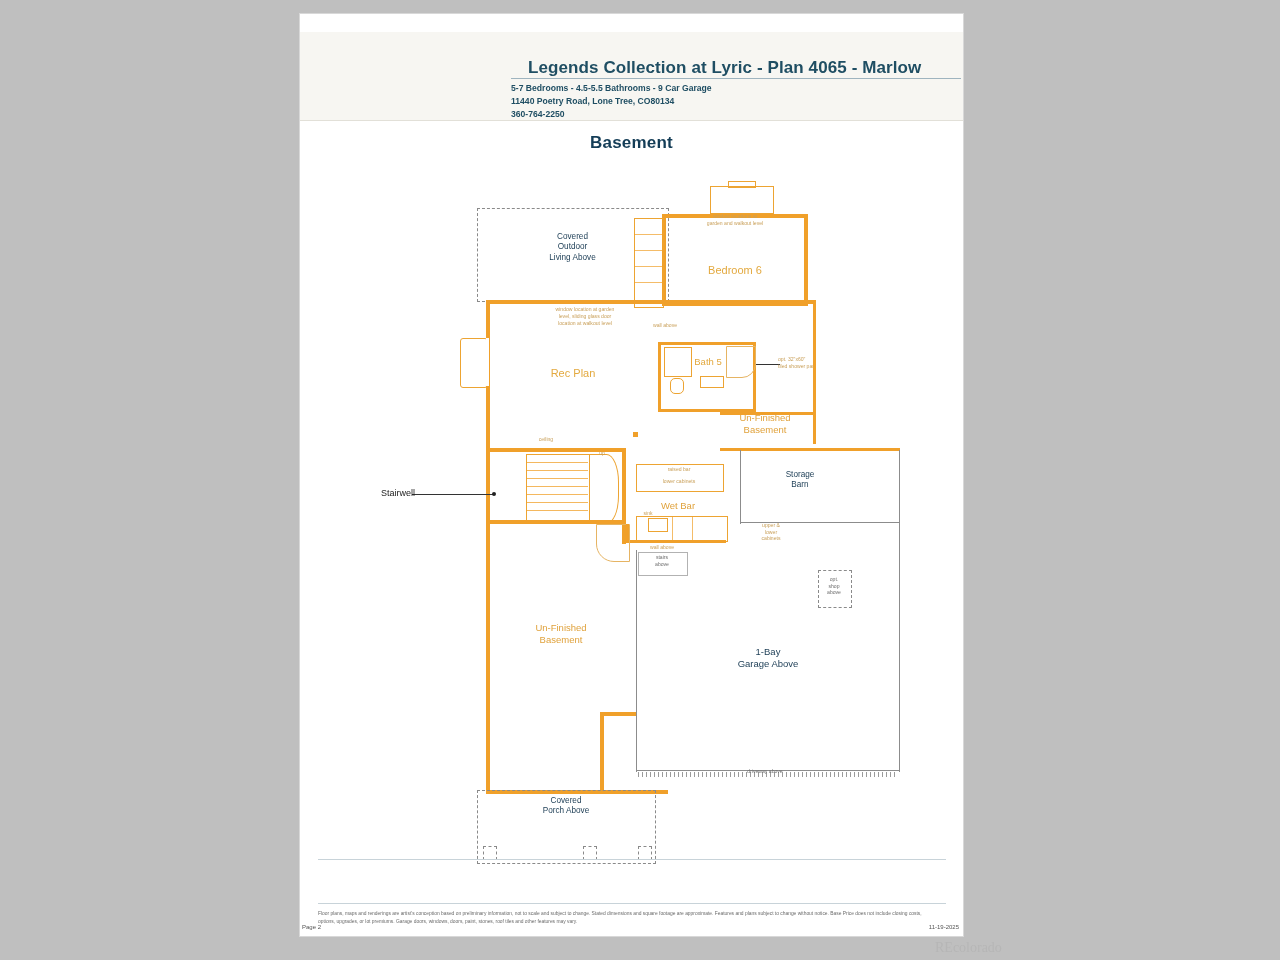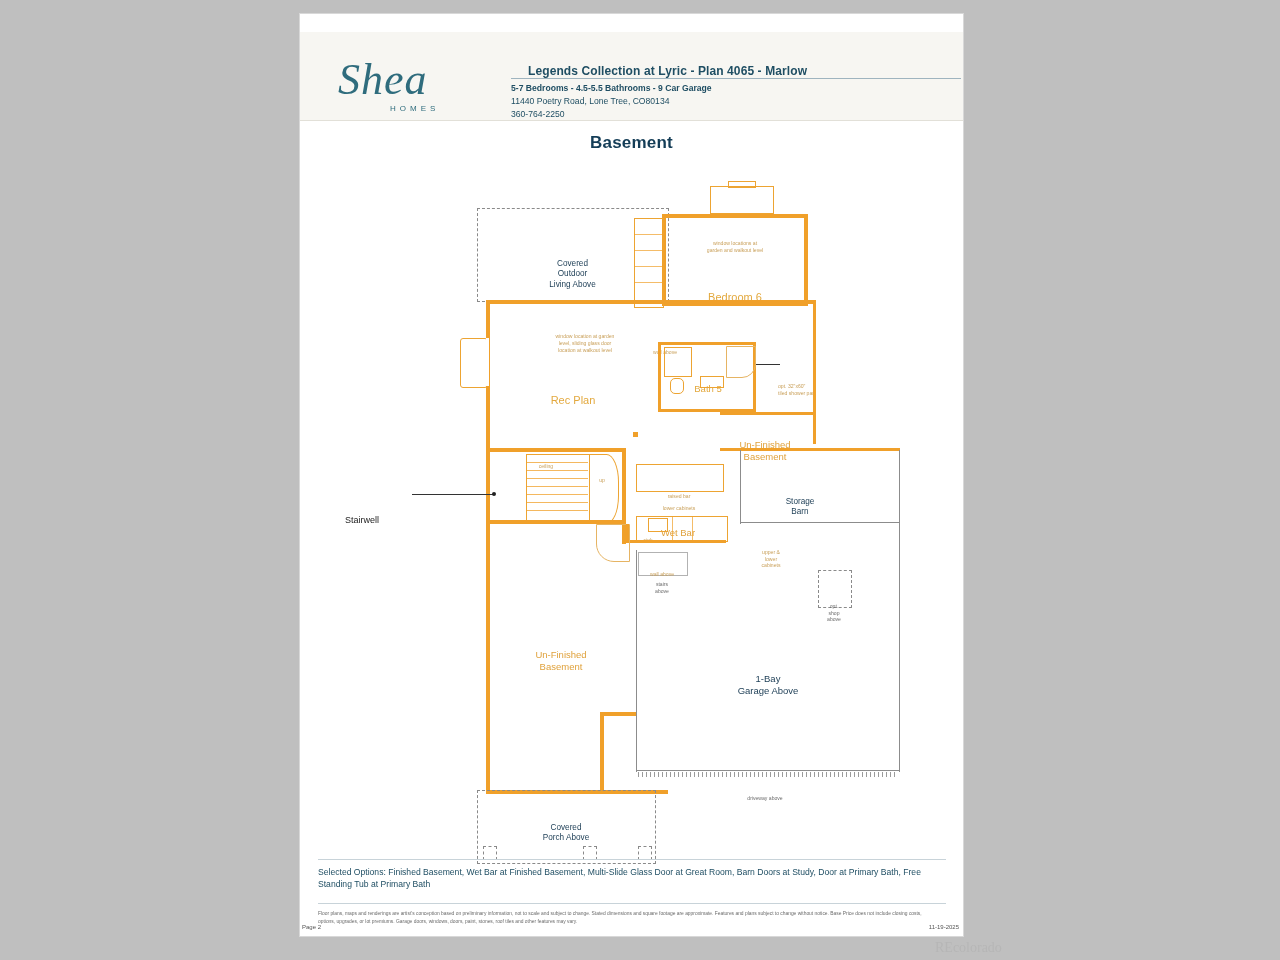--- a/index.html
+++ b/index.html
@@ -3,32 +3,32 @@
 <meta charset="utf-8">
 <style>
   html,body{margin:0;padding:0;background:#bfbfbf;}
   body{width:1280px;height:960px;font-family:"Liberation Sans",sans-serif;overflow:hidden;}
   .page{position:absolute;left:300px;top:14px;width:663px;height:922px;background:#ffffff;box-shadow:0 0 0 1px #d8d8d8;}
   
   .header{position:absolute;left:0;top:18px;width:663px;height:88px;background:#f7f6f2;}
   .logo{position:absolute;left:30px;top:22px;width:150px;height:62px;}
   .logo-script{position:absolute;left:8px;top:0;font-family:"Liberation Serif",serif;font-style:italic;font-size:44px;color:#2f6c7d;letter-spacing:1px;}
   .logo-sub{position:absolute;left:60px;top:50px;font-size:8px;letter-spacing:4px;color:#2f6c7d;}
-  .htitle{position:absolute;left:211px;top:32px;font-size:12px;font-weight:bold;color:#1f4e63;letter-spacing:.1px;padding-left:17px;}
+  .htitle{position:absolute;left:211px;top:26px;font-size:17px;font-weight:bold;color:#1f4e63;letter-spacing:.1px;padding-left:17px;}
   .hrule{position:absolute;left:211px;top:46px;width:450px;height:1px;background:#9fb4bf;}
-  .hline{position:absolute;left:211px;font-size:8.6px;color:#1f4e63;}
+  .hline{position:absolute;left:211px;font-size:8.6px;color:#1f4e63;font-weight:bold;}
   .hline.l1{top:51px;font-weight:bold;}
   .hline.l2{top:64px;}
   .hline.l3{top:77px;}
   .header-bottom{position:absolute;left:0;top:106px;width:663px;height:1px;background:#e2e0d8;}
   
   .plan-title{position:absolute;left:0;top:119px;width:663px;text-align:center;font-size:17px;font-weight:bold;color:#143d57;letter-spacing:.2px;}
   
   .canvas{position:absolute;left:0;top:150px;width:663px;height:690px;}
-  .lbl{position:absolute;font-size:8.2px;color:#1b3c54;text-align:center;line-height:1.25;margin-top:27px;}
+  .lbl{position:absolute;font-size:8.2px;color:#1b3c54;text-align:center;line-height:1.25;}
   .lbl.o{color:#e0a23c;}
   .lbl.tiny{font-size:5.1px;color:#c9a05a;line-height:1.3;}
   .lbl.tiny-d{font-size:5.1px;color:#6d6d6d;line-height:1.3;}
   .lbl.big{font-size:9px;}
   .lbl.room{font-size:11px;color:#e3a93f;}
   .wall{position:absolute;background:#f0a02a;}
   .thin{position:absolute;background:#8c8c8c;}
   .dash{position:absolute;border:1px dashed #8a8a8a;}
   .box-o{position:absolute;border:1px solid #eda432;}
   .hatch{position:absolute;background:repeating-linear-gradient(90deg,#9a9a9a 0 1px,transparent 1px 4px);}
@@ -42,24 +42,20 @@
   .pagenum{position:absolute;left:2px;top:910px;font-size:6px;color:#555;}
   .datestamp{position:absolute;right:4px;top:910px;font-size:6px;color:#555;}
   .watermark{position:absolute;left:935px;top:940px;font-size:14px;color:#b6b6b6;font-family:"Liberation Serif",serif;}
 </style>
 </head>
 <body>
 
 <div class="page">
 
   <div class="header">
-    <div class="logo">
-      <div class="logo-script">Shea</div>
-      <div class="logo-sub">HOMES</div>
-    </div>
     <div class="htitle">Legends Collection at Lyric - Plan 4065 - Marlow</div>
     <div class="hrule"></div>
     <div class="hline l1">5-7 Bedrooms - 4.5-5.5 Bathrooms - 9 Car Garage</div>
     <div class="hline l2">11440 Poetry Road, Lone Tree, CO80134</div>
     <div class="hline l3">360-764-2250</div>
   </div>
   <div class="header-bottom"></div>
 
   <div class="plan-title">Basement</div>
 
@@ -130,21 +126,21 @@
     <div class="wall" style="left:226px;top:330px;width:62px;height:1px;opacity:.75;"></div>
     <div class="wall" style="left:226px;top:338px;width:62px;height:1px;opacity:.75;"></div>
     <div class="wall" style="left:226px;top:346px;width:62px;height:1px;opacity:.75;"></div>
     <div class="box-o" style="left:288px;top:290px;width:30px;height:68px;border-left:none;border-radius:0 40% 40% 0;"></div>
     <div class="lbl tiny" style="left:226px;top:272px;width:40px;">ceiling</div>
     <div class="lbl tiny" style="left:290px;top:286px;width:24px;">up</div>
     <div class="wall" style="left:186px;top:288px;width:4px;height:70px;"></div>
     <div class="wall" style="left:186px;top:356px;width:140px;height:4px;"></div>
     <div class="leader" style="left:112px;top:330px;width:82px;"></div>
     <div class="dot" style="left:192px;top:328px;"></div>
-    <div class="lbl big" style="left:45px;top:324px;width:70px;text-align:left;color:#1b1b1b;">Stairwell</div>
+    <div class="lbl big" style="left:45px;top:324px;width:70px;text-align:right;color:#1b1b1b;">Stairwell</div>
 
     <div class="box-o" style="left:336px;top:300px;width:86px;height:26px;"></div>
     <div class="lbl tiny" style="left:344px;top:302px;width:70px;">raised bar</div>
     <div class="lbl tiny" style="left:344px;top:314px;width:70px;">lower cabinets</div>
     <div class="lbl o" style="left:330px;top:336px;width:96px;font-size:9.5px;">Wet Bar</div>
     <div class="box-o" style="left:336px;top:352px;width:90px;height:24px;"></div>
     <div class="box-o" style="left:348px;top:354px;width:18px;height:12px;"></div>
     <div class="wall" style="left:372px;top:352px;width:1px;height:24px;opacity:.7;"></div>
     <div class="wall" style="left:392px;top:352px;width:1px;height:24px;opacity:.7;"></div>
     <div class="lbl tiny" style="left:336px;top:346px;width:24px;">sink</div>
@@ -187,20 +183,19 @@
 
     <div class="dash" style="left:177px;top:626px;width:177px;height:72px;"></div>
     <div class="lbl" style="left:190px;top:632px;width:152px;white-space:pre-line;">Covered
 Porch Above</div>
     <div class="dash" style="left:183px;top:682px;width:12px;height:12px;"></div>
     <div class="dash" style="left:283px;top:682px;width:12px;height:12px;"></div>
     <div class="dash" style="left:338px;top:682px;width:12px;height:12px;"></div>
   </div>
 
   <div class="opt-rule"></div>
-  <div class="options">Selected Options: Finished Basement, Wet Bar at Finished Basement, Multi-Slide Glass Door at Great Room, Barn Doors at Study, Door at Primary Bath, Free Standing Tub at Primary Bath</div>
   <div class="opt-rule2"></div>
   <div class="disclaimer">Floor plans, maps and renderings are artist's conception based on preliminary information, not to scale and subject to change. Stated dimensions and square footage are approximate. Features and plans subject to change without notice. Base Price does not include closing costs, options, upgrades, or lot premiums. Garage doors, windows, doors, paint, stones, roof tiles and other features may vary.</div>
   <div class="pagenum">Page 2</div>
   <div class="datestamp">11-19-2025</div>
 </div>
 
 <div class="watermark">REcolorado</div>
 
 </body></html>

